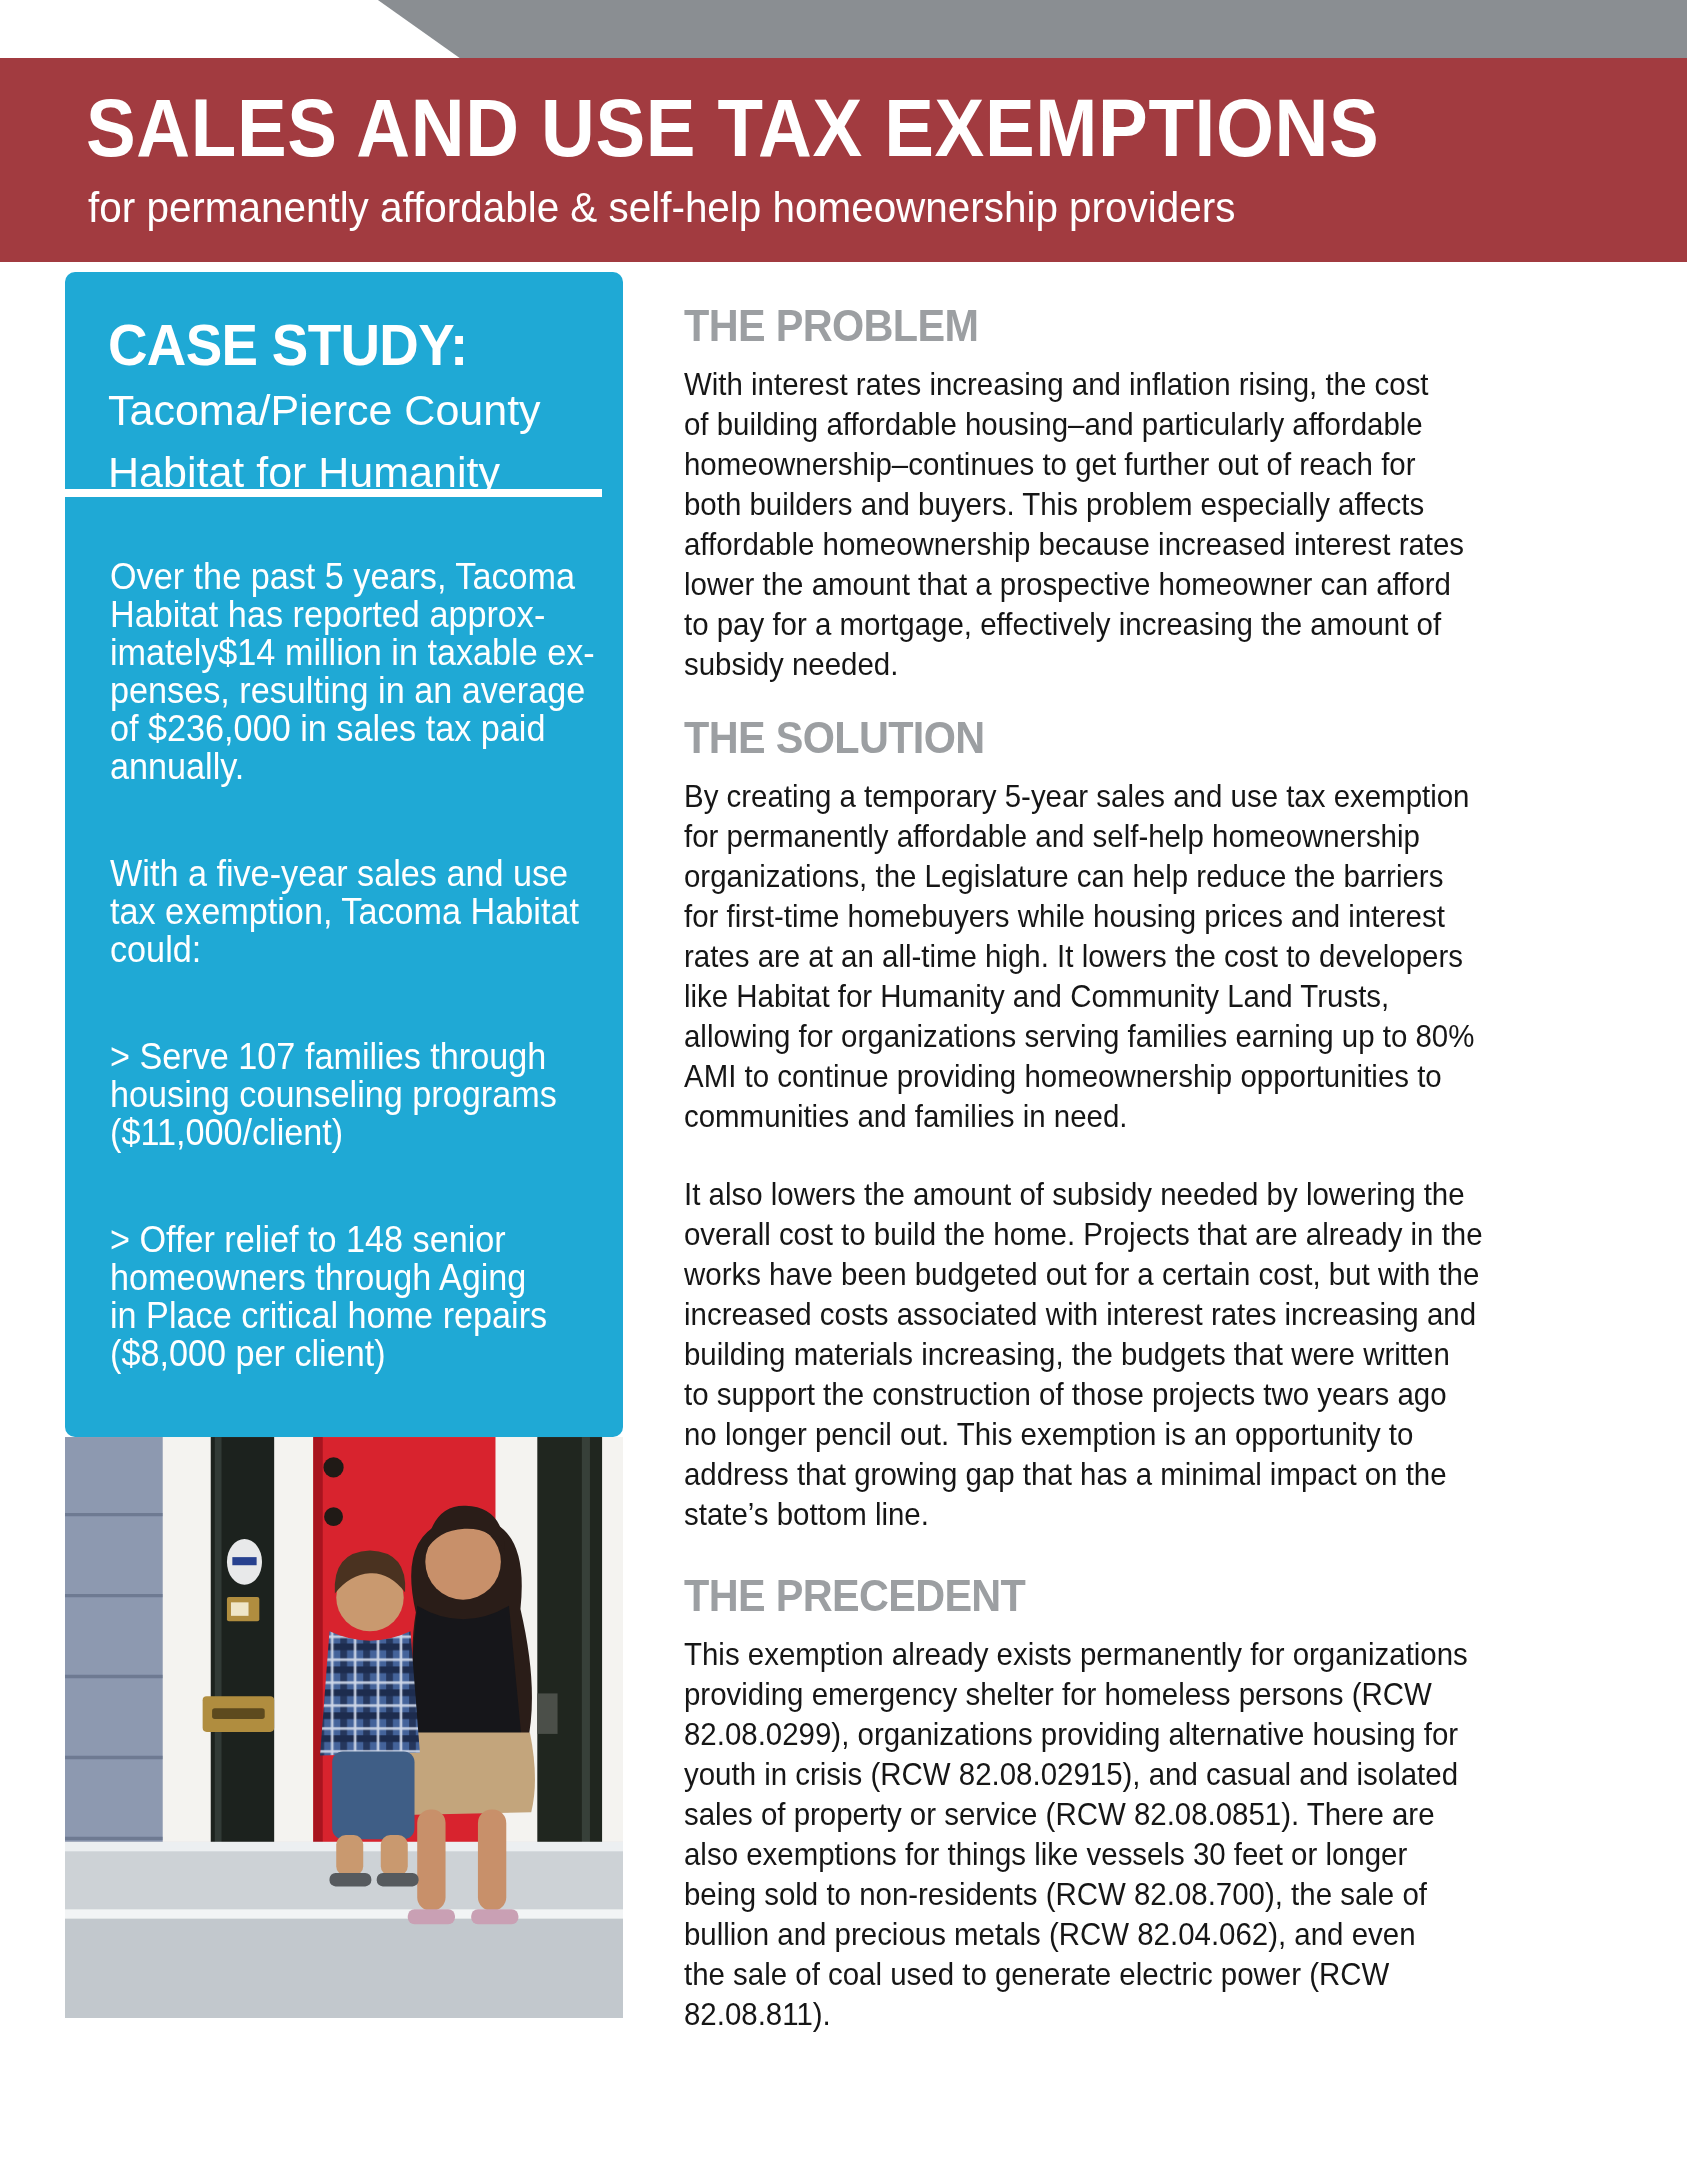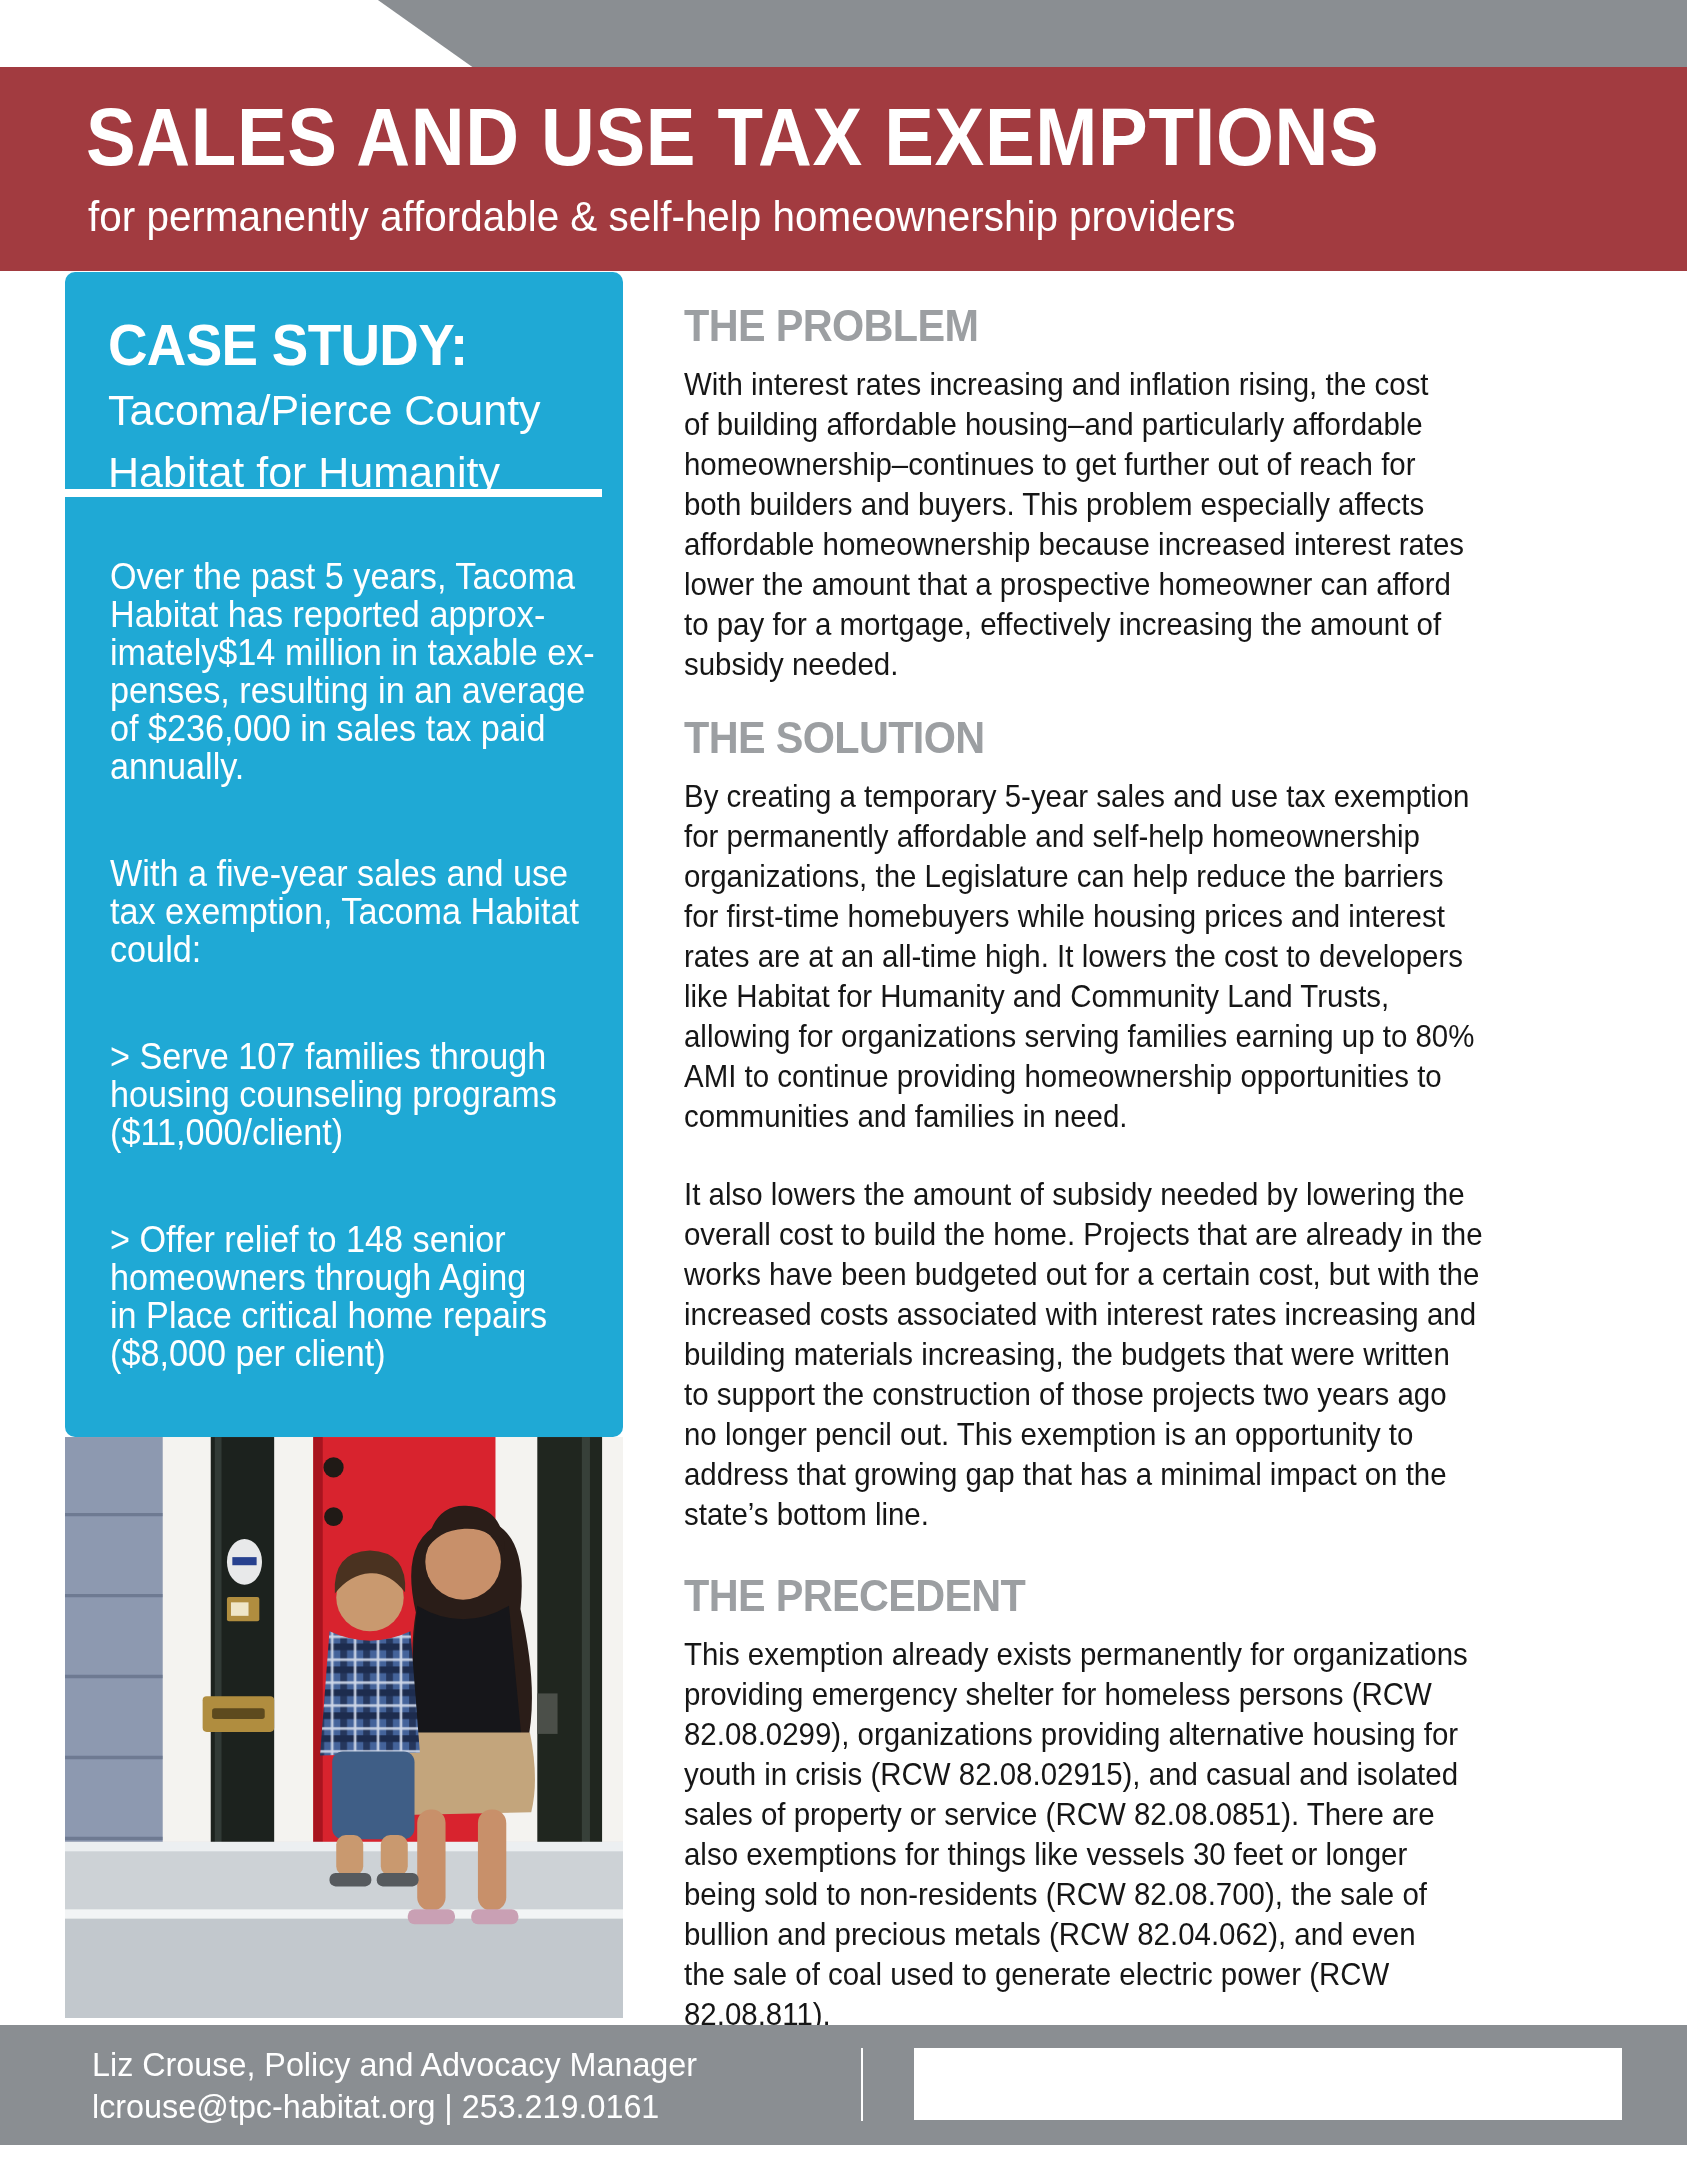--- a/index.html
+++ b/index.html
@@ -1,21 +1,21 @@
 <!DOCTYPE html>
 <html style="font-size:10.8px"><head>
 <meta charset="utf-8">
 <style>
   html,body{margin:0;padding:0;background:#ffffff;}
   .page{position:relative;width:1687px;height:2183px;background:#ffffff;overflow:hidden;
         font-family:"Liberation Sans", sans-serif;}
   
   .gray-wedge{position:absolute;left:0;top:0;width:1687px;height:67px;background:#8a8e92;
         clip-path:polygon(22.4% 0,100% 0,100% 100%,28% 100%);}
-  .red-banner{position:absolute;left:0;top:67px;width:1687px;height:204px;background:#a23b40;color:#fff;}
+  .red-banner{position:absolute;left:0;top:58px;width:1687px;height:204px;background:#a23b40;color:#fff;}
   .title{position:absolute;left:86px;top:24px;font-size:81px;font-weight:bold;white-space:nowrap;
         transform:scaleX(0.92);transform-origin:left top;letter-spacing:0.7px;}
   .subtitle{position:absolute;left:88px;top:125px;font-size:43px;font-weight:normal;white-space:nowrap;
         transform:scaleX(0.94);transform-origin:left top;}
   
   .teal-box{position:absolute;left:65px;top:272px;width:558px;height:1165px;background:#1fa9d5;color:#fff;border-radius:10px;}
   .cs-head{position:absolute;left:43px;top:40px;font-size:57px;font-weight:bold;letter-spacing:-0.7px;
         transform:scaleX(0.96);transform-origin:left top;}
   .cs-sub{position:absolute;left:43px;top:107px;font-size:43px;line-height:62px;white-space:pre-line;}
   .cs-rule{position:absolute;left:0;top:217px;width:537px;height:8px;background:#ffffff;}
@@ -192,21 +192,15 @@
 82.08.0299), organizations providing alternative housing for
 youth in crisis (RCW 82.08.02915), and casual and isolated
 sales of property or service (RCW 82.08.0851). There are
 also exemptions for things like vessels 30 feet or longer
 being sold to non-residents (RCW 82.08.700), the sale of
 bullion and precious metals (RCW 82.04.062), and even
 the sale of coal used to generate electric power (RCW
 82.08.811).</p>
   </div>
 
-  <div class="footer">
-    <div class="foot-text">Liz Crouse, Policy and Advocacy Manager
-lcrouse@tpc-habitat.org | 253.219.0161</div>
-    <div class="foot-divider"></div>
-    <div class="foot-logo"></div>
-  </div>
 
 </div>
 
 
 </body></html>

